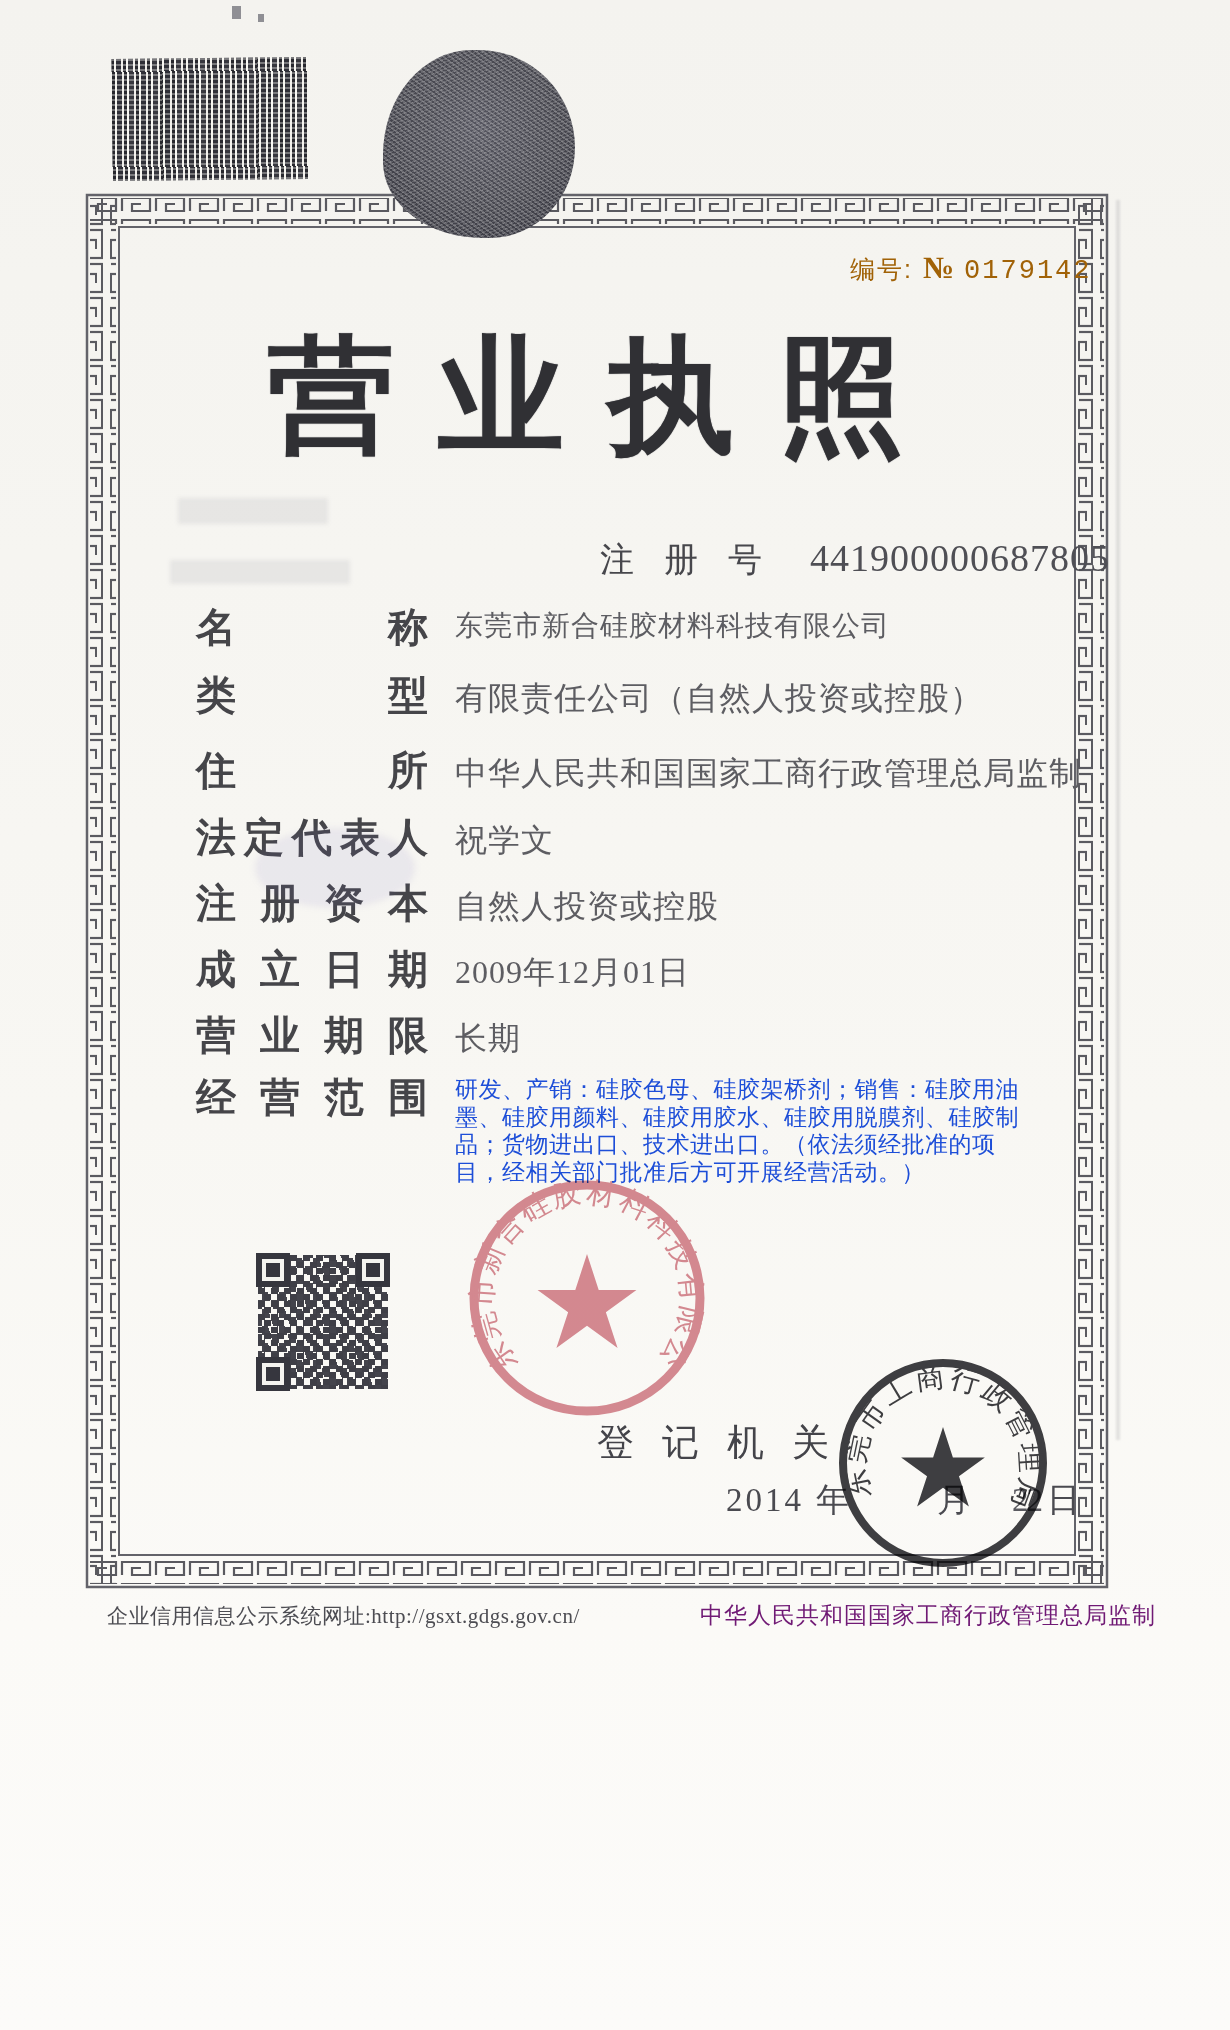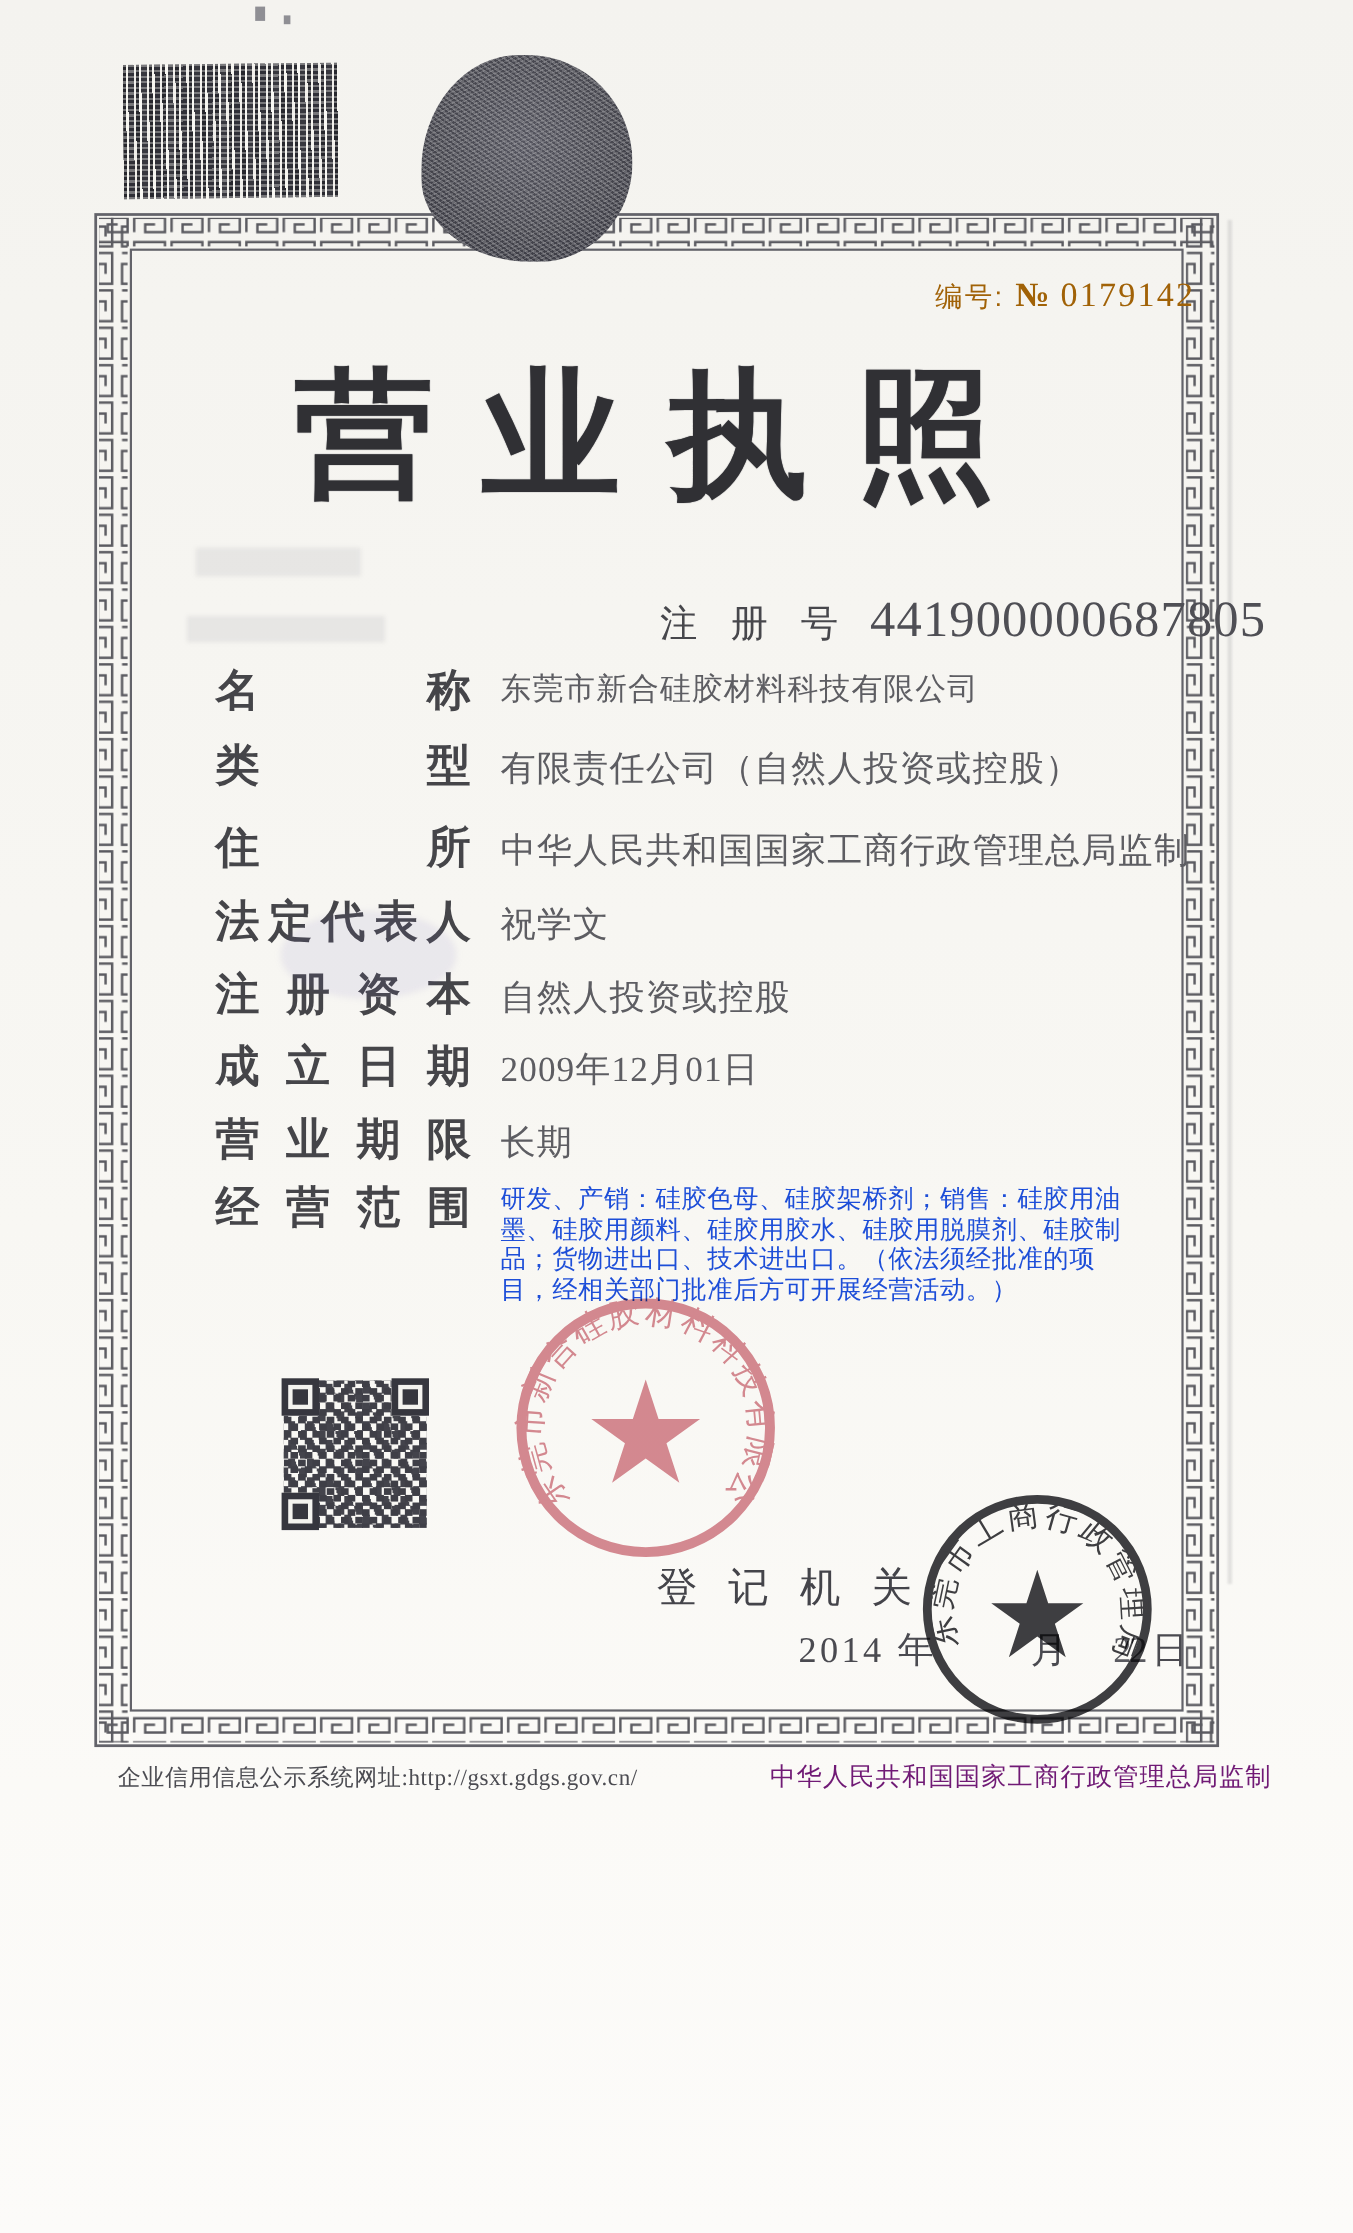--- a/index.html
+++ b/index.html
@@ -25,28 +25,28 @@
       repeating-linear-gradient(37deg, rgba(250,250,248,.20) 0 2px, transparent 2px 4px),
       repeating-linear-gradient(-24deg, rgba(255,255,255,.16) 0 1px, transparent 1px 3px),
       radial-gradient(circle at 50% 42%, #565660 0%, #47474f 55%, #3b3b44 80%, #34343b 100%);
   }
   
   .frame{left:85px;top:193px;z-index:1;}
   
   .serial{left:850px;top:250px;z-index:2;display:flex;align-items:baseline;gap:10px;color:#a16207;}
   .serial .pfx{font-size:25px;letter-spacing:2px;}
   .serial .nosym{font-size:31px;font-weight:bold;font-family:"Liberation Serif",serif;}
-  .serial .digits{font-size:31px;font-family:Liberation Serif, serif;letter-spacing:2px;}
+  .serial .digits{font-size:27px;font-family:Liberation Mono, monospace;letter-spacing:2px;}
   
   .title{left:268px;top:328px;width:636px;display:flex;justify-content:space-between;z-index:2;}
   .title span{font-size:126px;line-height:1.1;font-weight:bold;font-family:"Liberation Serif",serif;color:#303034;text-shadow:0 0 1px #55555a;}
   
   .regrow{left:600px;top:536px;display:flex;align-items:baseline;z-index:2;}
   .reglabel{width:162px;display:flex;justify-content:space-between;font-size:34px;color:#47474c;font-family:"Liberation Serif",serif;}
-  .regnum{margin-left:29px;font-size:46px;color:#4f4f55;font-family:"Liberation Serif",serif;letter-spacing:1px;}
+  .regnum{margin-left:48px;font-size:38px;color:#4f4f55;font-family:"Liberation Serif",serif;letter-spacing:1px;}
   
   .field{left:196px;display:flex;z-index:2;}
   .flabel{width:232px;display:flex;justify-content:space-between;font-size:40px;font-weight:600;color:#454549;font-family:"Liberation Serif",serif;flex:none;}
   .fvalue{margin-left:27px;padding-top:9px;font-size:32px;color:#5d5d62;font-family:"Liberation Serif",serif;letter-spacing:1px;white-space:nowrap;}
   .fvalue.big{font-size:28px;padding-top:7px;}
   .fvalue.scope{white-space:normal;width:565px;font-size:23px;line-height:27.5px;letter-spacing:.5px;padding-top:6px;color:#1d4ed8;}
   
   .qr{left:258px;top:1255px;width:130px;height:134px;z-index:2;
     background:
       repeating-conic-gradient(#3f3f47 0 25%, transparent 0 50%) 0 0/13px 13px,

